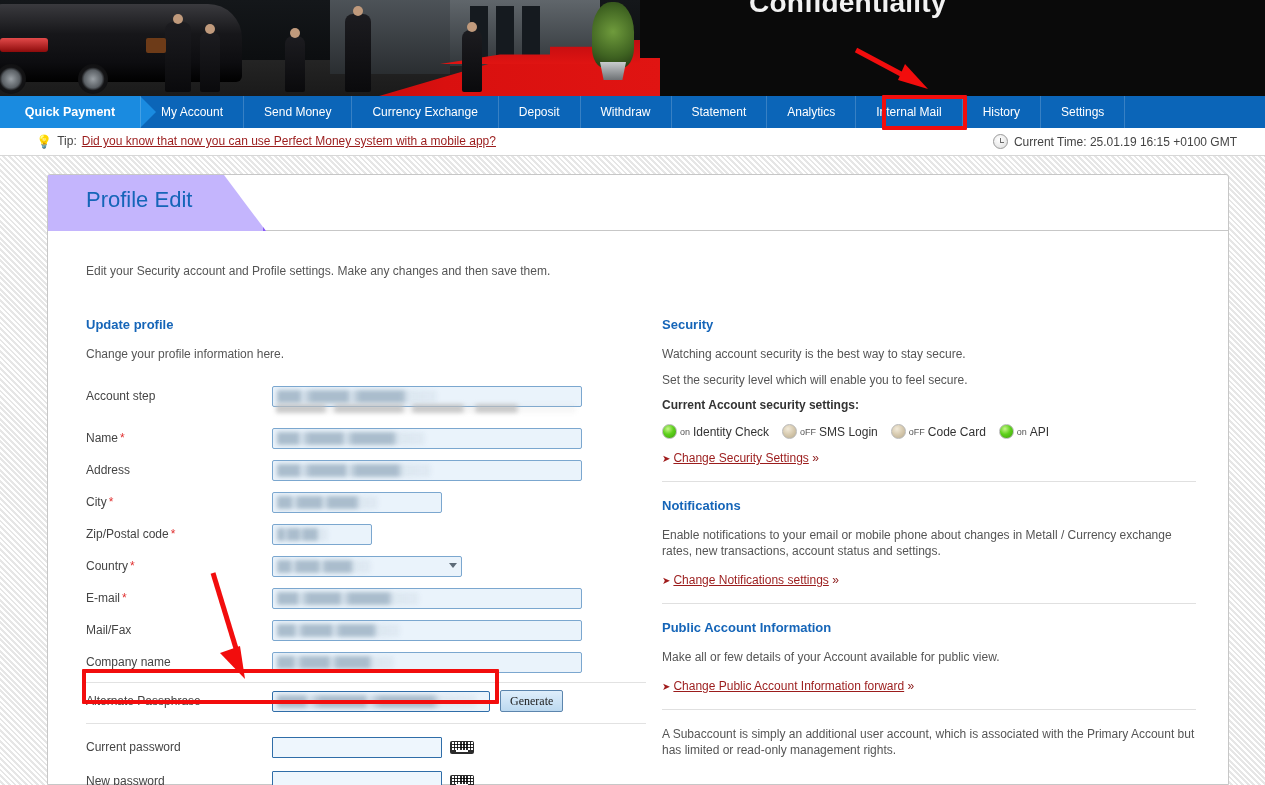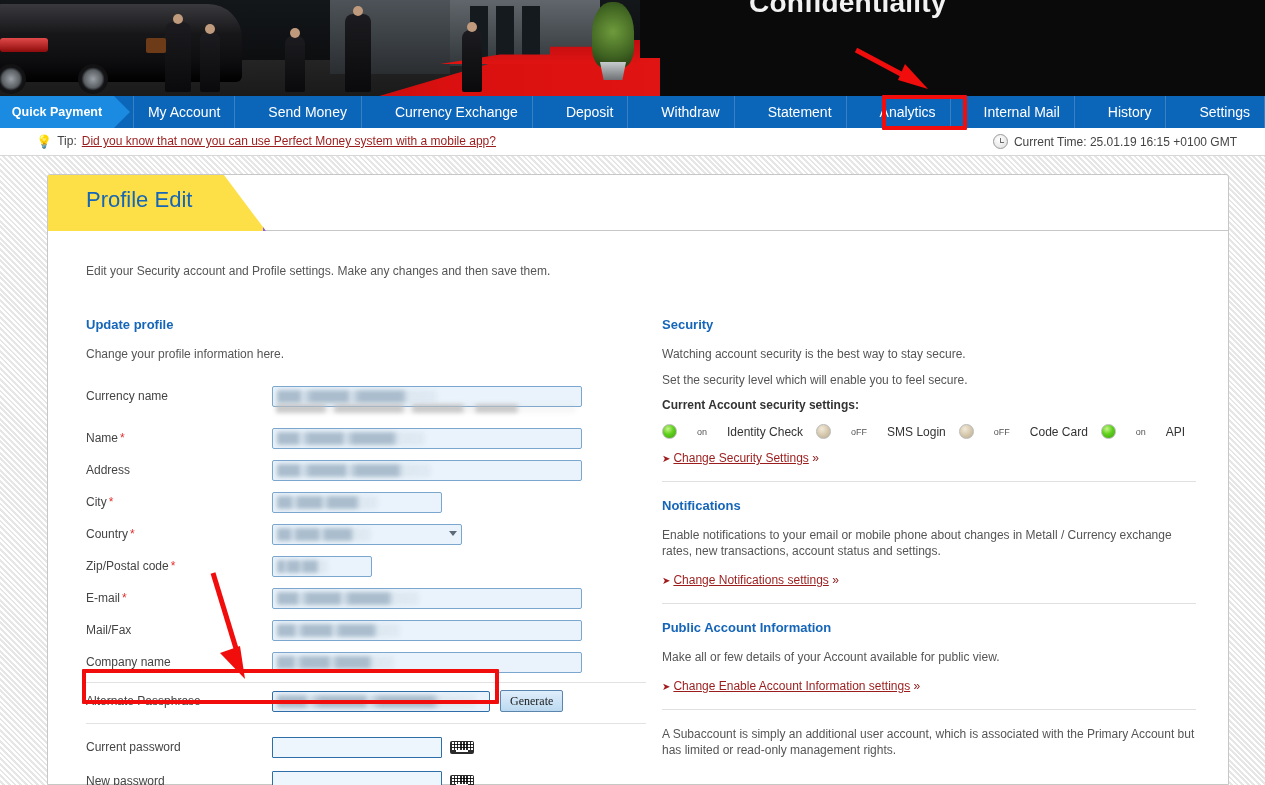--- a/index.html
+++ b/index.html
@@ -99,25 +99,24 @@
     position: relative; width: 140px; background: #1a8be0; color:#fff;
     display: flex; align-items: center; justify-content: center;
     font-size: 12.5px; cursor: pointer; font-weight: bold;
   }
   .nav-quick::after {
     content:""; position: absolute; right: -16px; top:0;
     border-top: 16px solid transparent; border-bottom: 16px solid transparent;
     border-left: 16px solid #1a8be0;
   }
   .nav-item {
-    display: flex; align-items: center; padding: 0 14px; color: #ffffff;
-    font-size: 14px; cursor: pointer; position: relative;
+    display: flex; align-items: center; padding: 0 20px; color: #ffffff;
+    font-size: 12px; cursor: pointer; position: relative;
     border-right: 1px solid rgba(255,255,255,.18);
     white-space: nowrap;
-    margin-left: 19px;
   }
   .nav-item:first-of-type { margin-left: 22px; }
   .nav-item.first-sep { border-left: 1px solid rgba(255,255,255,.18); }
 
   
   .tipbar {
     position: absolute; left: 0; top: 128px; width: 1265px; height: 28px;
     background: #ffffff; border-bottom: 1px solid #d7d7d7;
   }
   .tip {
@@ -144,21 +143,21 @@
     background-color: #f4f4f4;
     background-image: repeating-linear-gradient(45deg, #ffffff 0 2px, #e6e6e6 2px 4px);
   }
   .panel {
     position: absolute; left: 47px; top: 174px; width: 1182px; height: 611px;
     background: #ffffff; border: 1px solid #c7c7c7;
     border-radius: 3px 3px 0 0;
   }
   .tab {
     position: absolute; left: 0; top: 0; width: 218px; height: 56px;
-    background: #fde047; border-right: 3px solid #8b5cf6;
+    background: #c4b5fd; border-right: 3px solid #8b5cf6;
     clip-path: polygon(0 0, 176px 0, 218px 56px, 0 56px);
   }
   .tab-title {
     position: absolute; left: 38px; top: 12px;
     color: #1565b8; font-size: 22px; font-weight: normal;
   }
   .tab-underline {
     position: absolute; left: 218px; top: 55px; width: 963px; height: 1px;
     background: #c7c7c7;
   }
@@ -229,21 +228,21 @@
     background: linear-gradient(to bottom,#dfeefb,#bcd9f0);
     border: 1px solid #5c85ad; border-radius: 2px;
     font-size: 12px; color: #1a1a1a; cursor: pointer; flex: none;
     font-family: "Liberation Serif", serif;
   }
   .divider { height: 1px; background: #e2e2e2; margin: 4px 0 0 0; }
 
   
   .sec-bold { font-size: 12px; font-weight: bold; color: #333; margin: 2px 0 12px 0; }
   .toggles { display: flex; align-items: center; gap: 4px; margin-bottom: 12px; }
-  .tg { display: flex; align-items: center; gap: 20px; margin-right: 9px; }
+  .tg { display: flex; align-items: center; gap: 3px; margin-right: 9px; }
   .led {
     width: 15px; height: 15px; border-radius: 50%; flex: none;
     border: 1px solid #b9b9b9;
   }
   .led.on { background: radial-gradient(circle at 38% 30%, #c8f58a 0%, #5ed11c 45%, #3ea00c 100%); }
   .led.off { background: radial-gradient(circle at 38% 30%, #f2ead9 0%, #d6c9ae 50%, #b9ab8c 100%); }
   .led-state { font-size: 9px; color: #555; }
   .tg-label { font-size: 12px; color: #333; }
 
   .lnk-row { font-size: 12px; margin: 2px 0 0 0; }
@@ -332,21 +331,21 @@
       <span class="tab-title">Profile Edit</span>
     </div>
     <div class="tab-underline"></div>
     <div class="intro">Edit your Security account and Profile settings. Make any changes and then save them.</div>
 
     <div class="col-left">
       <div class="sec-h">Update profile</div>
       <div class="sec-p" style="margin-bottom:18px;">Change your profile information here.</div>
 
       <div class="frow">
-        <span class="flabel">Currency name</span>
+        <span class="flabel">Account step</span>
         <span class="fin" style="width:310px;">
             <i class="blurtxt" style="width:52%;"></i>
           </span>
         <span class="hint"></span>
       </div>
       <div class="frow" style="margin-top:10px;">
         <span class="flabel"><span>Name</span><span class="req">*</span></span>
         <span class="fin" style="width:310px;">
             <i class="blurtxt" style="width:48%;"></i>
           </span>
@@ -354,34 +353,34 @@
       <div class="frow">
         <span class="flabel"><span>Address</span></span>
         <span class="fin" style="width:310px;">
             <i class="blurtxt" style="width:50%;"></i>
           </span>
       </div>
       <div class="frow">
         <span class="flabel"><span>City</span><span class="req">*</span></span>
         <span class="fin" style="width:170px;">
             <i class="blurtxt" style="width:60%;"></i>
+          </span>
+      </div>
+      <div class="frow">
+        <span class="flabel"><span>Zip/Postal code</span><span class="req">*</span></span>
+        <span class="fin" style="width:100px;">
+            <i class="blurtxt" style="width:52%;"></i>
           </span>
       </div>
       <div class="frow">
         <span class="flabel"><span>Country</span><span class="req">*</span></span>
         <span class="fin" style="width:190px;">
           <i class="blurtxt" style="width:50%;"></i>
           <i class="select-arrow"></i>
         </span>
-      </div>
-      <div class="frow">
-        <span class="flabel"><span>Zip/Postal code</span><span class="req">*</span></span>
-        <span class="fin" style="width:100px;">
-            <i class="blurtxt" style="width:52%;"></i>
-          </span>
       </div>
       <div class="frow">
         <span class="flabel"><span>E-mail</span><span class="req">*</span></span>
         <span class="fin" style="width:310px;">
             <i class="blurtxt" style="width:46%;"></i>
           </span>
       </div>
       <div class="frow">
         <span class="flabel"><span>Mail/Fax</span></span>
         <span class="fin" style="width:310px;">
@@ -460,21 +459,21 @@
           <span class="chev">»</span>
         </div>
       </div>
 
       <div class="rdiv"></div>
 
       <div>
         <div class="sec-h">Public Account Information</div>
         <div class="sec-p" style="margin-bottom:14px;">Make all or few details of your Account available for public view.</div>
         <div class="lnk-row">
-          <span class="bullet">➤</span><a href="#">Change Enable Account Information settings</a>
+          <span class="bullet">➤</span><a href="#">Change Public Account Information forward</a>
           <span class="chev">»</span>
         </div>
       </div>
 
       <div class="rdiv"></div>
 
       <div>
         <div class="sec-p" style="margin-bottom:14px;">A Subaccount is simply an additional user account, which is associated with the Primary Account but has limited or read-only management rights.</div>
 
       </div>

